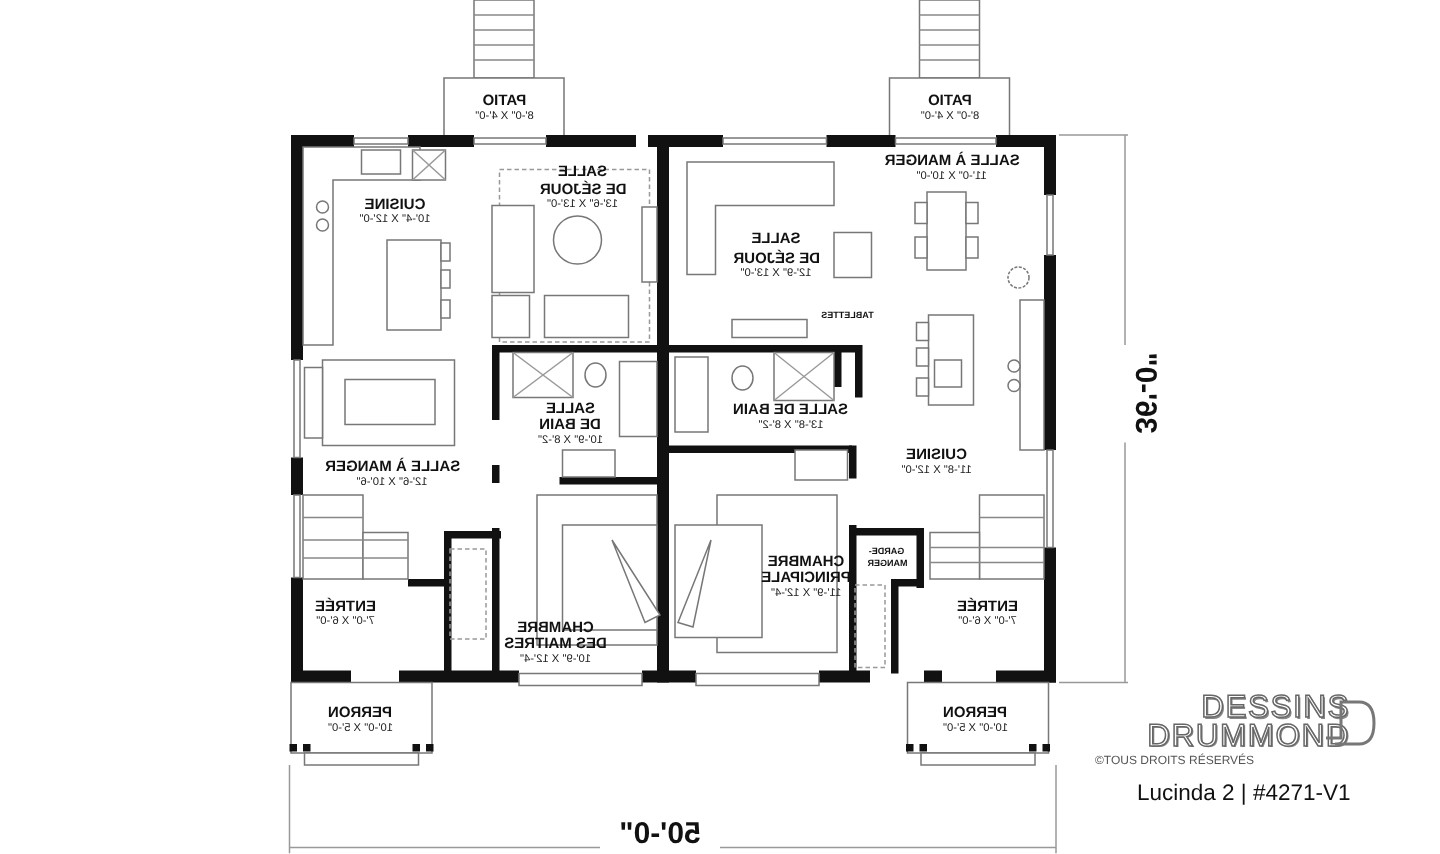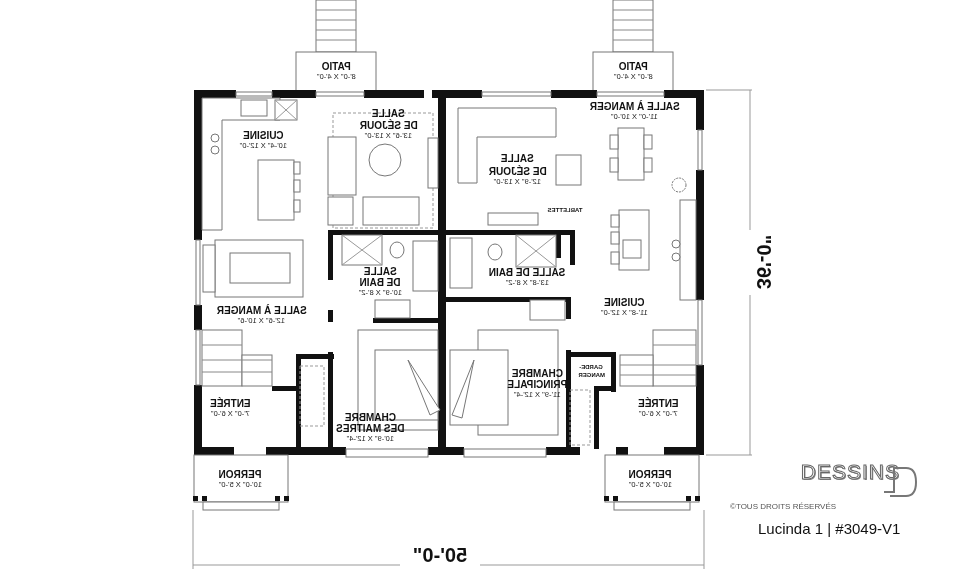--- a/index.html
+++ b/index.html
@@ -283,18 +283,19 @@
   </g>
 
   <text class="big-dim mir" x="440" y="562">50'-0"</text>
   <g transform="translate(757 262) rotate(90)">
     <text class="big-dim" x="0" y="0" transform="scale(-1,1)">36'-0"</text>
   </g>
 </svg>
 
 <div class="logo">
   <span class="l1">DESSINS</span>
+  <span class="l2">DRUMMOND</span>
   <span class="l3">©TOUS DROITS RÉSERVÉS</span>
   <svg class="mark" viewBox="0 0 40 38">
     <path d="M4 30 L14 30 L14 6 L26 6 Q36 6 36 20 Q36 34 26 34 L10 34" fill="none" stroke="#777" stroke-width="2"></path>
   </svg>
 </div>
-<div class="model">Lucinda 1 | #3049-V1</div>
+<div class="model">Lucinda 2 | #4271-V1</div>
 
 </body></html>

